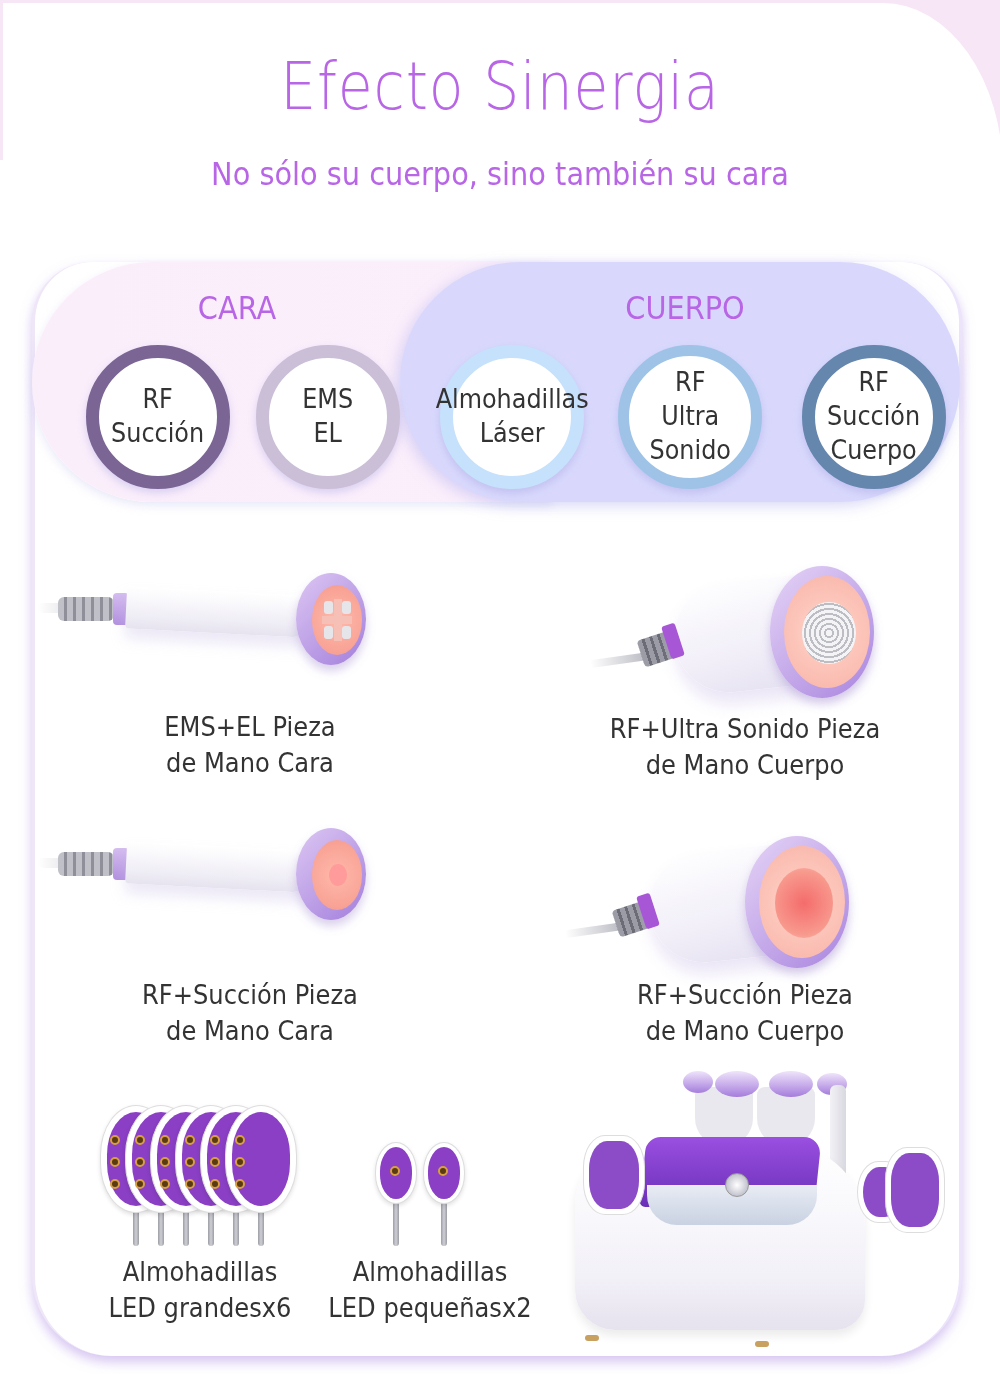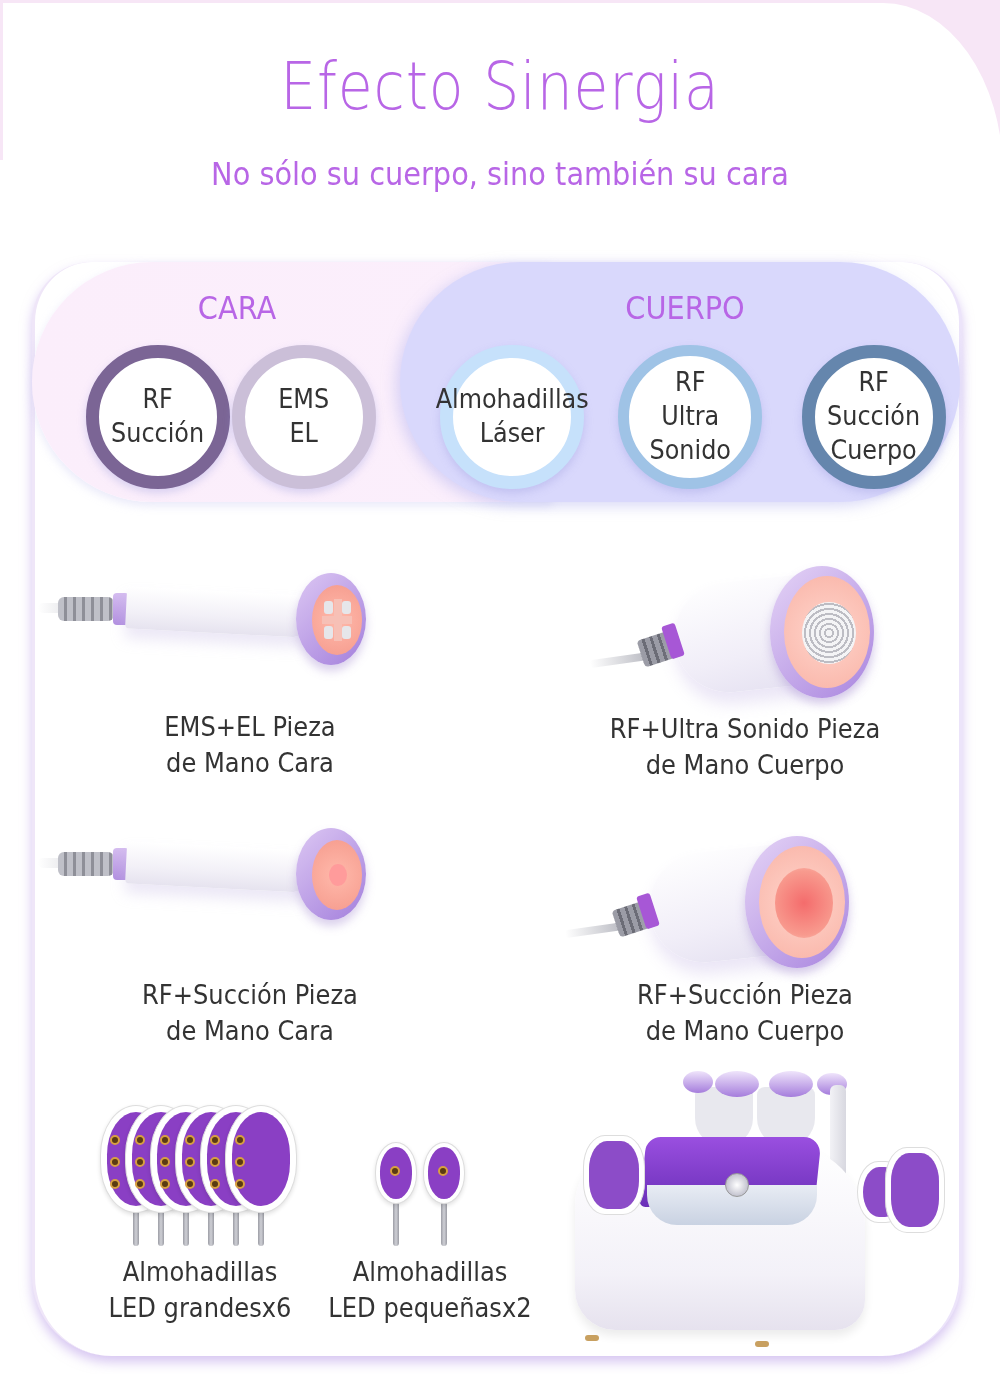--- a/index.html
+++ b/index.html
@@ -24,21 +24,21 @@
                  background: #d9d8fc; box-shadow: -4px 4px 14px rgba(180,180,240,0.5); }
 
   .group-label { position: absolute; font-size: 32px; color: #b866e6; text-align: center; transform: scaleX(0.9); }
   .lbl-cara { left: 137px; top: 289px; width: 200px; }
   .lbl-cuerpo { left: 585px; top: 289px; width: 200px; }
 
   .circle { position: absolute; border-radius: 50%; background: #ffffff; display: flex; align-items: center; justify-content: center;
             text-align: center; font-size: 26px; line-height: 1.3; color: #333; box-shadow: 0 4px 8px rgba(150,150,220,0.35); }
   .circle span { display: block; transform: scaleX(0.92); white-space: nowrap; }
   .c1 { left: 86px; top: 345px; width: 144px; height: 144px; border: 13px solid #7b6595; }
-  .c2 { left: 232px; top: 345px; width: 144px; height: 144px; border: 13px solid #cbbfd8; }
+  .c2 { left: 256px; top: 345px; width: 144px; height: 144px; border: 13px solid #cbbfd8; }
   .c3 { left: 440px; top: 345px; width: 144px; height: 144px; border: 13px solid #c6e1fb; }
   .c3 span { margin-left: -26px; margin-right: -26px; }
   .c4 { left: 618px; top: 345px; width: 144px; height: 144px; border: 11px solid #9fc3e6; }
   .c5 { left: 802px; top: 345px; width: 144px; height: 144px; border: 13px solid #6586ad; }
   .caption { position: absolute; text-align: center; font-size: 26px; line-height: 1.38; color: #333; white-space: nowrap; transform: scaleX(0.93); }
 
   .wand { position: absolute; }
   .wand .cable { position: absolute; left: 0; top: 8px; width: 70px; height: 10px; background: linear-gradient(90deg, rgba(200,200,205,0), #c6c7ce); border-radius: 5px; }
   .wand .grip { position: absolute; left: 20px; top: 2px; width: 56px; height: 24px; border-radius: 6px;
                 background: repeating-linear-gradient(90deg, #bfc0c8 0 6px, #8e8f98 6px 9px); }

